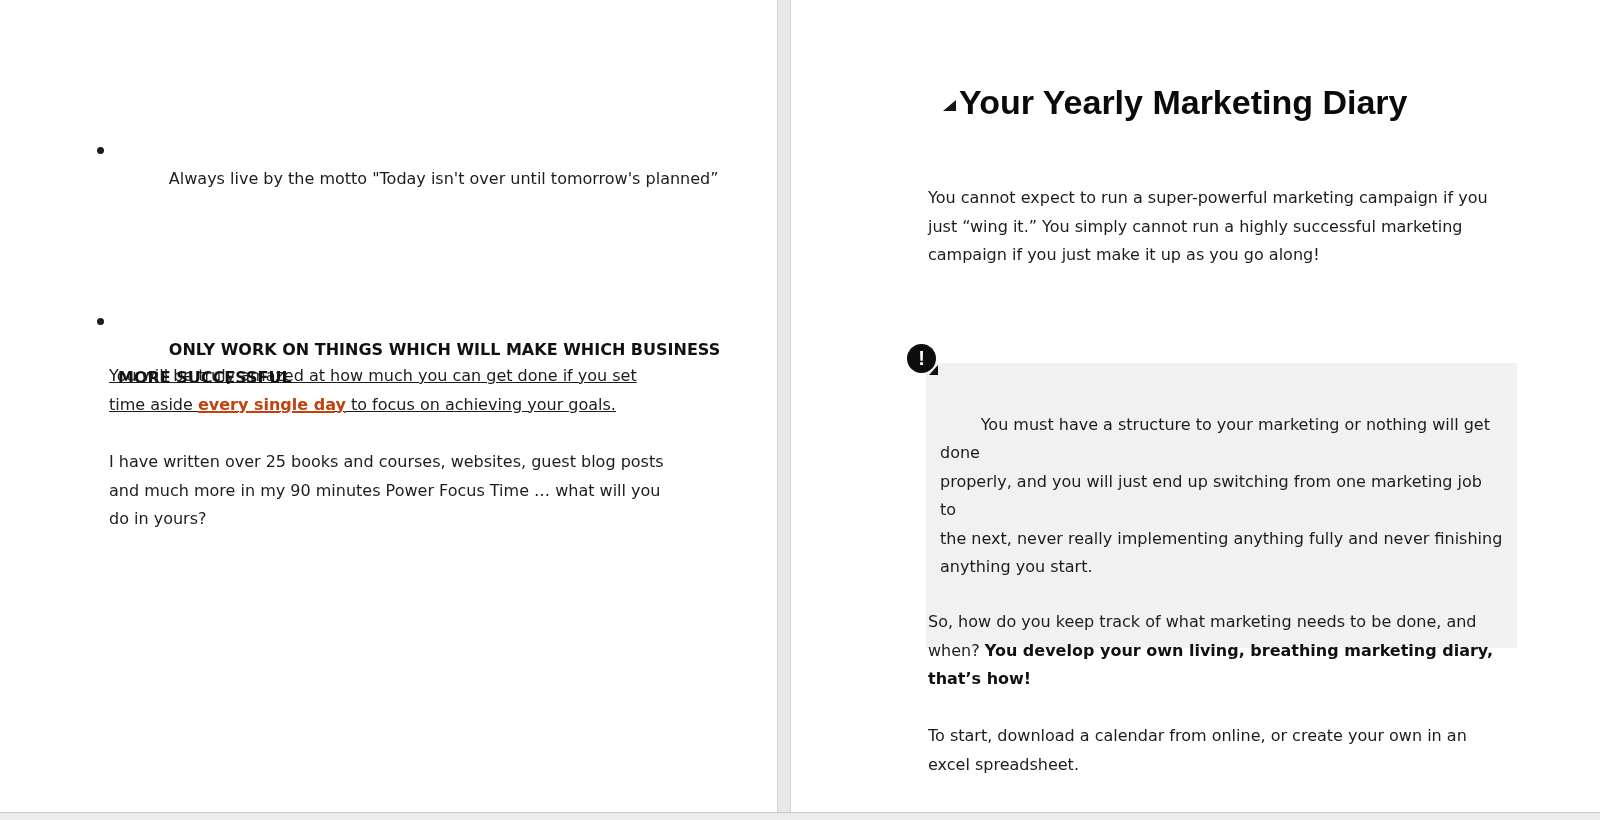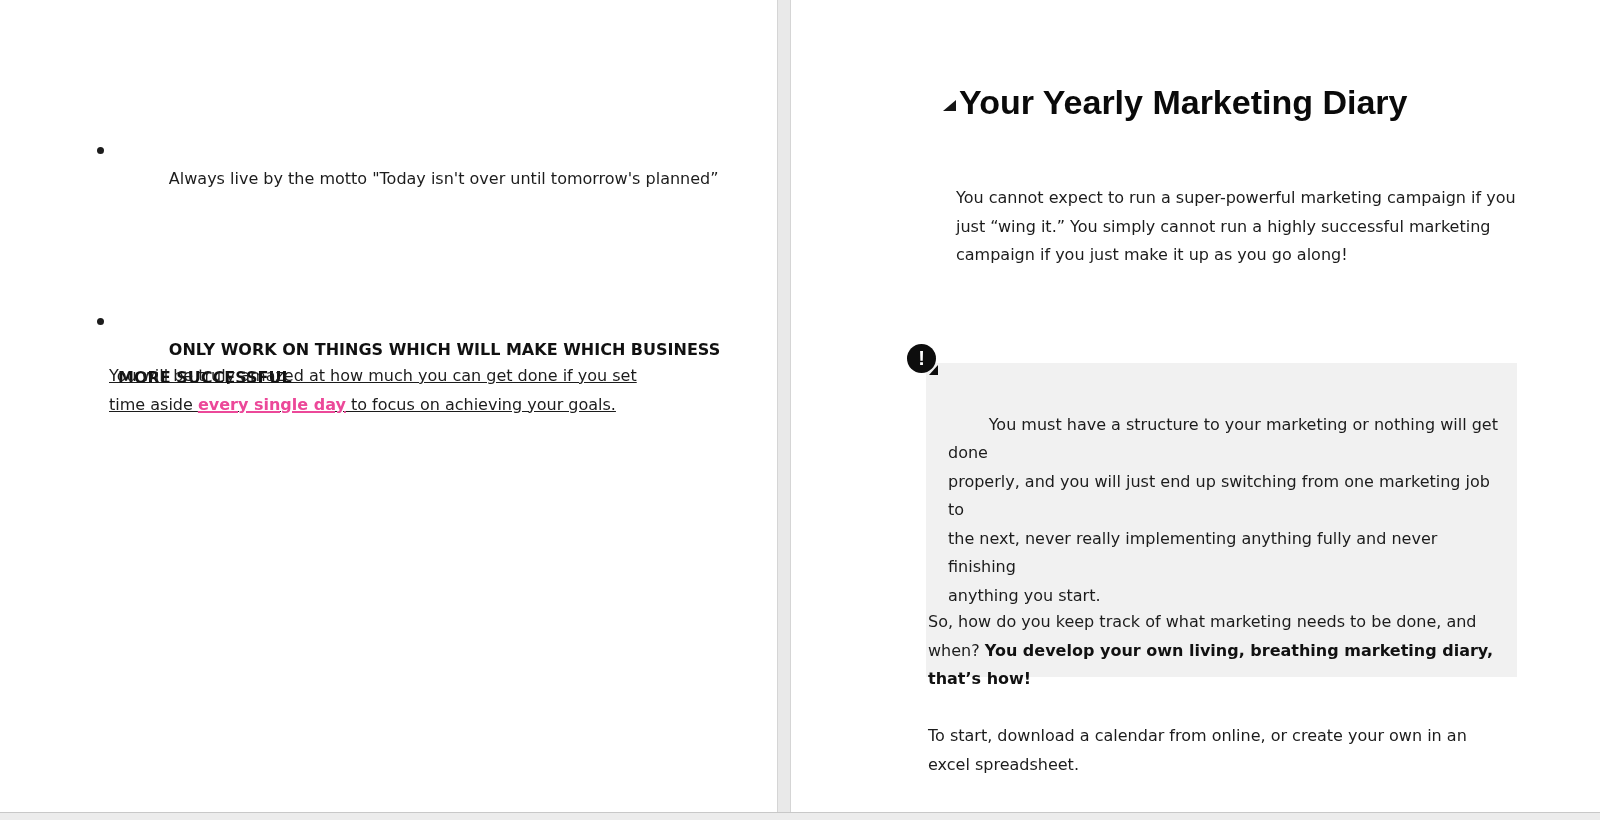--- a/index.html
+++ b/index.html
@@ -28,47 +28,47 @@
   .left-content { position:absolute; left:95px; top:79px; width:630px; }
   ul.bullets { list-style:none; }
   ul.bullets li { position:relative; padding-left:23px; }
   ul.bullets li + li { margin-top:28.5px; }
   ul.bullets li::before {
     content:""; position:absolute; left:2px; top:11px;
     width:7px; height:7px; border-radius:50%; background:#1c1c1c;
   }
   .em { font-style:italic; }
   .strong { font-weight:bold; color:#111; }
-  .bold-underline { font-weight:bold; text-decoration:underline; text-decoration-thickness:2px; color:#ec4899; }
+  .bold-underline { font-weight:bold; text-decoration:underline; text-decoration-thickness:2px; color:#c2410c; }
   .lp-para1 { position:absolute; left:109px; top:362px; width:630px;text-decoration:underline; }
   .lp-para2 { position:absolute; left:109px; top:448px; width:630px; }
 
   
   .heading {
     position:absolute; left:152px; top:82px;
     font-family:"Liberation Sans", sans-serif; font-weight:bold;
     font-size:34px; line-height:40px; color:#0a0a0a;
     display:flex; align-items:center;
   }
   .collapse-tri {
     width:0; height:0; display:inline-block;
     border-left:13px solid transparent;
     border-bottom:11px solid #161616;
     margin-right:3px; margin-top:6px;
   }
-  .rp-para1 { position:absolute; left:137px; top:184px; width:620px;margin-left:28px; }
+  .rp-para1 { position:absolute; left:137px; top:184px; width:620px; }
   .rp-para2 { position:absolute; left:137px; top:608px; width:620px; }
   .rp-para3 { position:absolute; left:137px; top:722px; width:620px; }
 
   .callout-wrap { position:absolute; left:116px; top:344px; width:620px; }
   .callout-box {
     margin-left:19px; margin-top:19px;
     width:591px; min-height:171px;
     background:#f1f1f1;
-    padding:19px 14px 38px 22px;
+    padding:19px 14px 38px 14px;
   }
   .callout-icon {
     position:absolute; left:0; top:0; width:29px; height:29px;
     background:#0d0d0d; border-radius:50%;
     color:#ffffff; text-align:center;
     font-family:"Liberation Sans", sans-serif; font-weight:bold;
     font-size:20px; line-height:28px; z-index:2;
   }
   .callout-icon .tail {
     position:absolute; right:-2px; bottom:-2px; width:0; height:0;
@@ -89,20 +89,23 @@
         <li>
           <span class="strong">ONLY WORK ON THINGS WHICH WILL MAKE WHICH BUSINESS
 MORE SUCCESSFUL</span>
         </li>
       </ul>
     </div>
 
     <p class="txt lp-para1"><span>You will be truly amazed at how much you can get done if you set
 time aside </span><span class="bold-underline">every single day</span><span> to focus on achieving your goals.</span></p>
 
+    <p class="txt lp-para2"><span>I have written over 25 books and courses, websites, guest blog posts
+and much more in my 90 minutes Power Focus Time … what will you
+do in yours?</span></p>
   </div>
 
   <div class="page-divider"></div>
 
   <div class="page page-right">
 
     <div class="heading">
       <span class="collapse-tri"></span>
       <span>Your Yearly Marketing Diary</span>
     </div>

